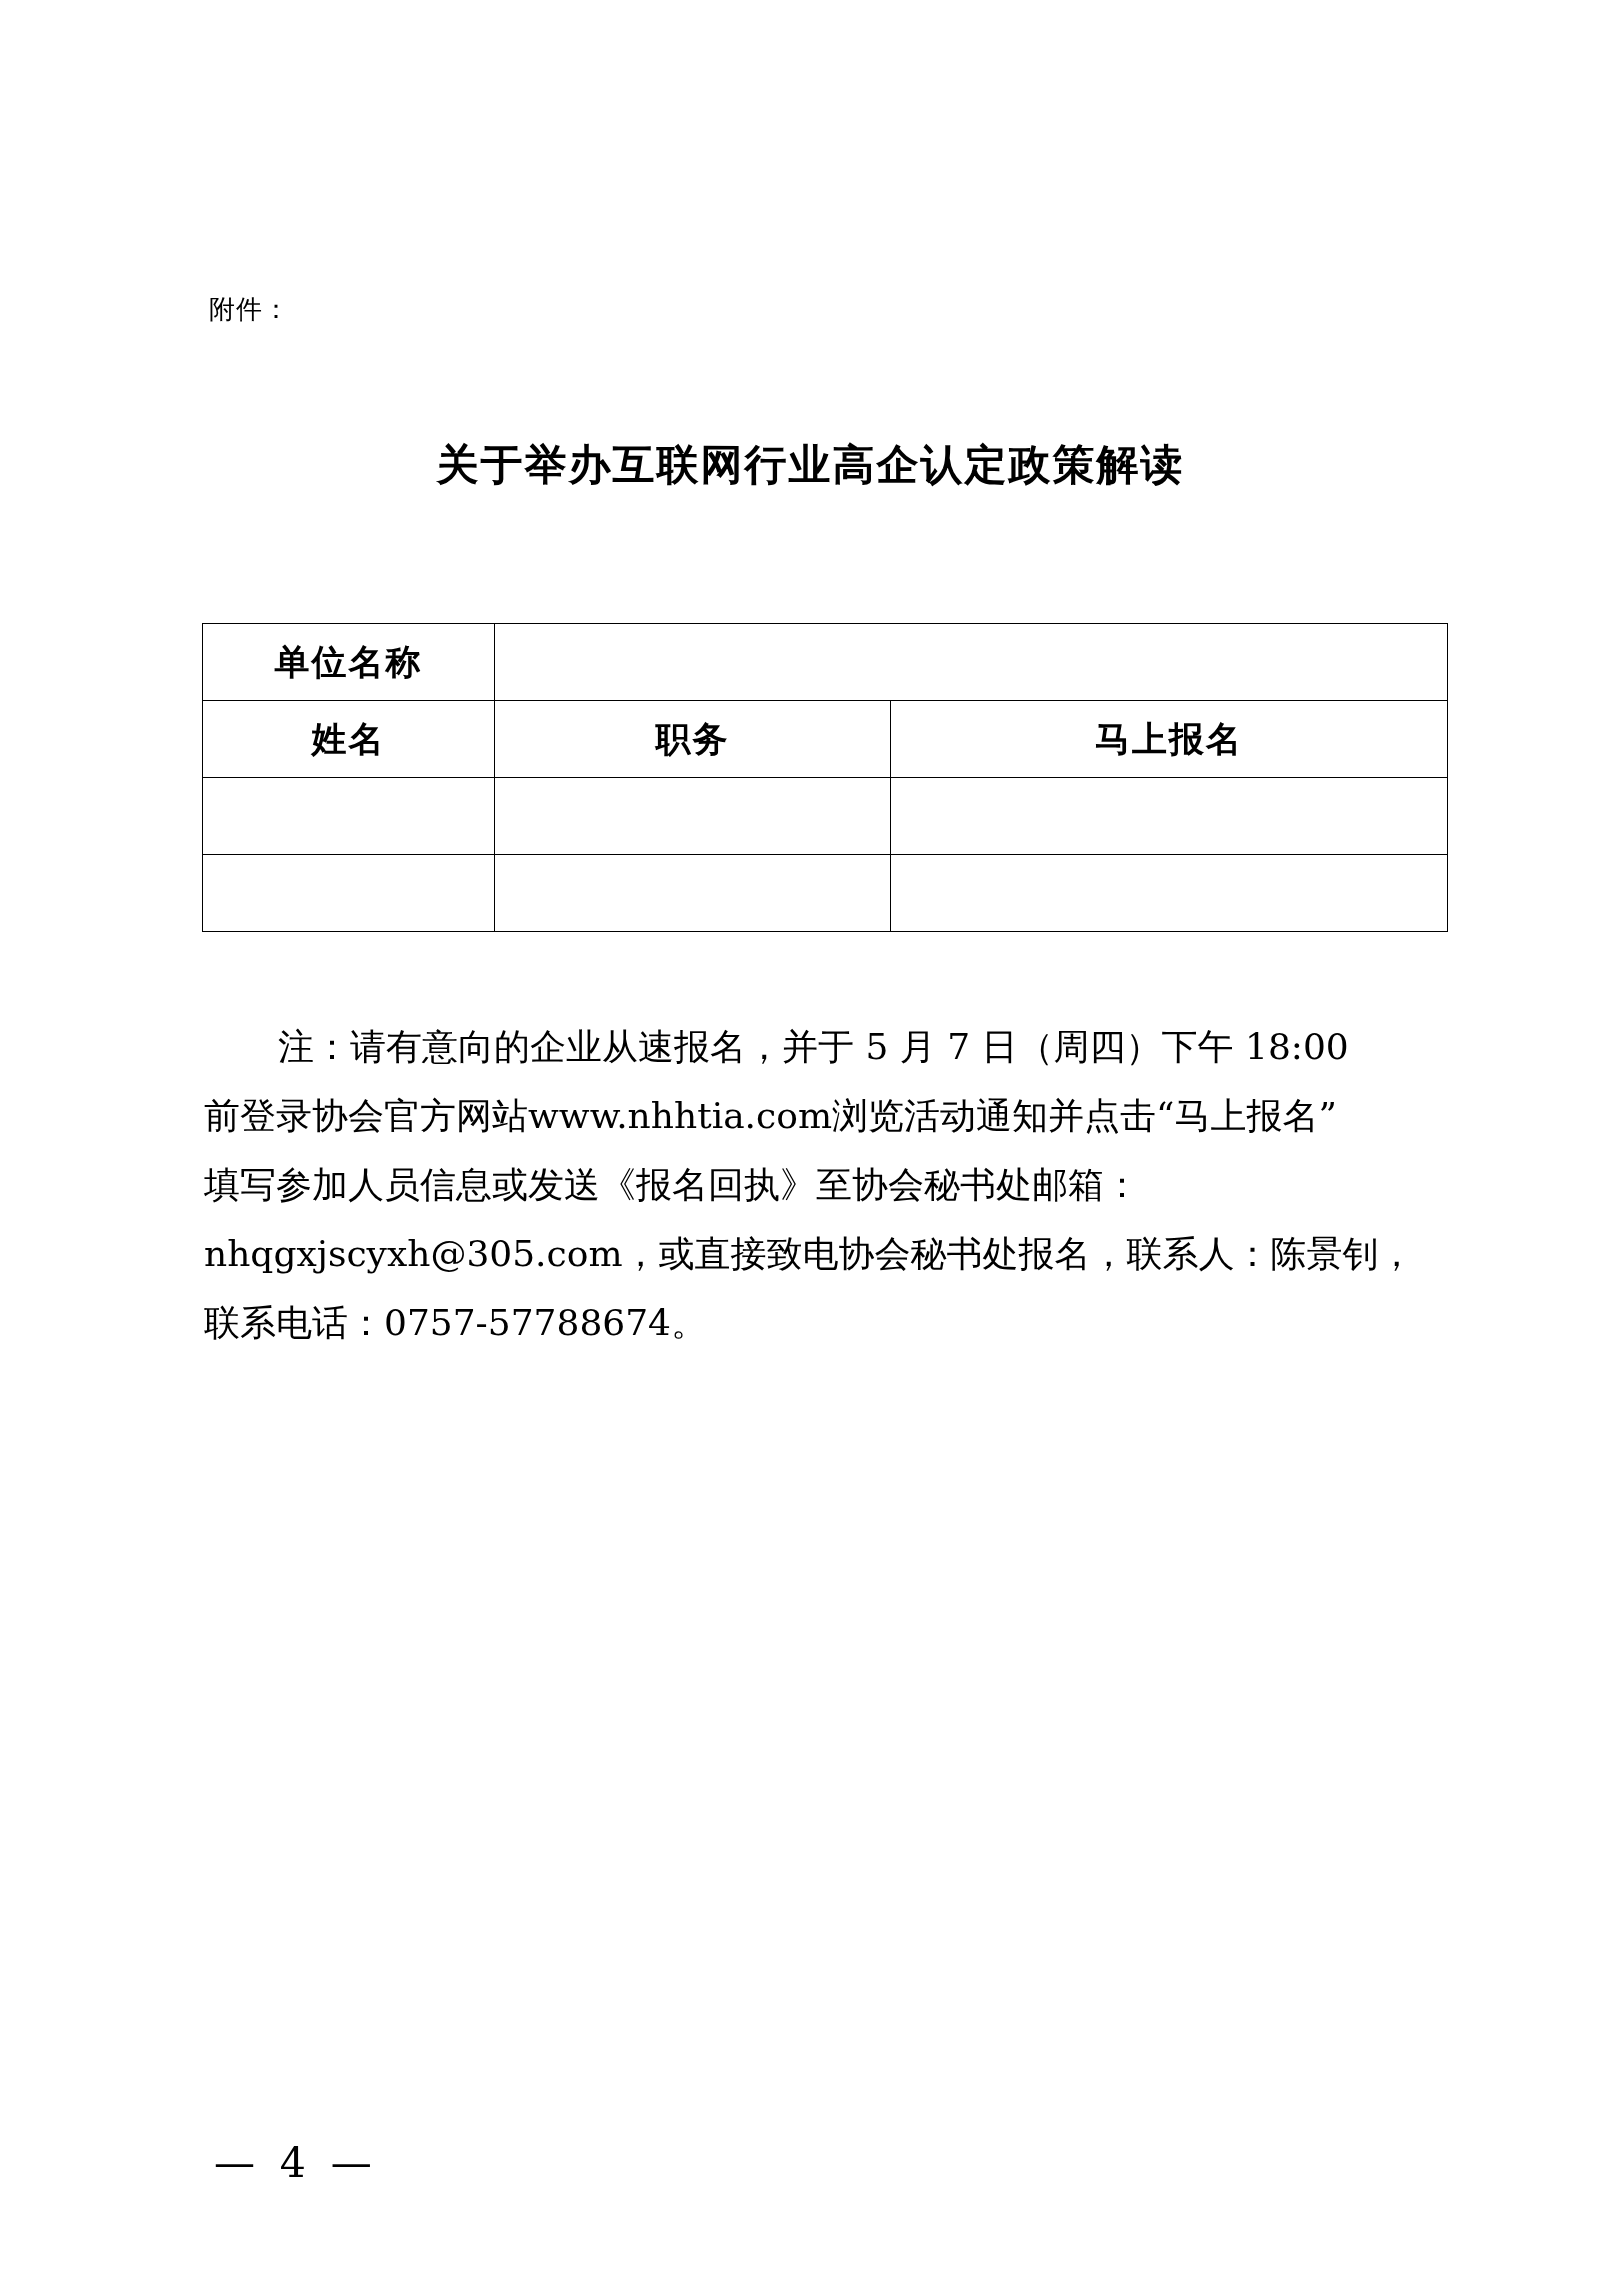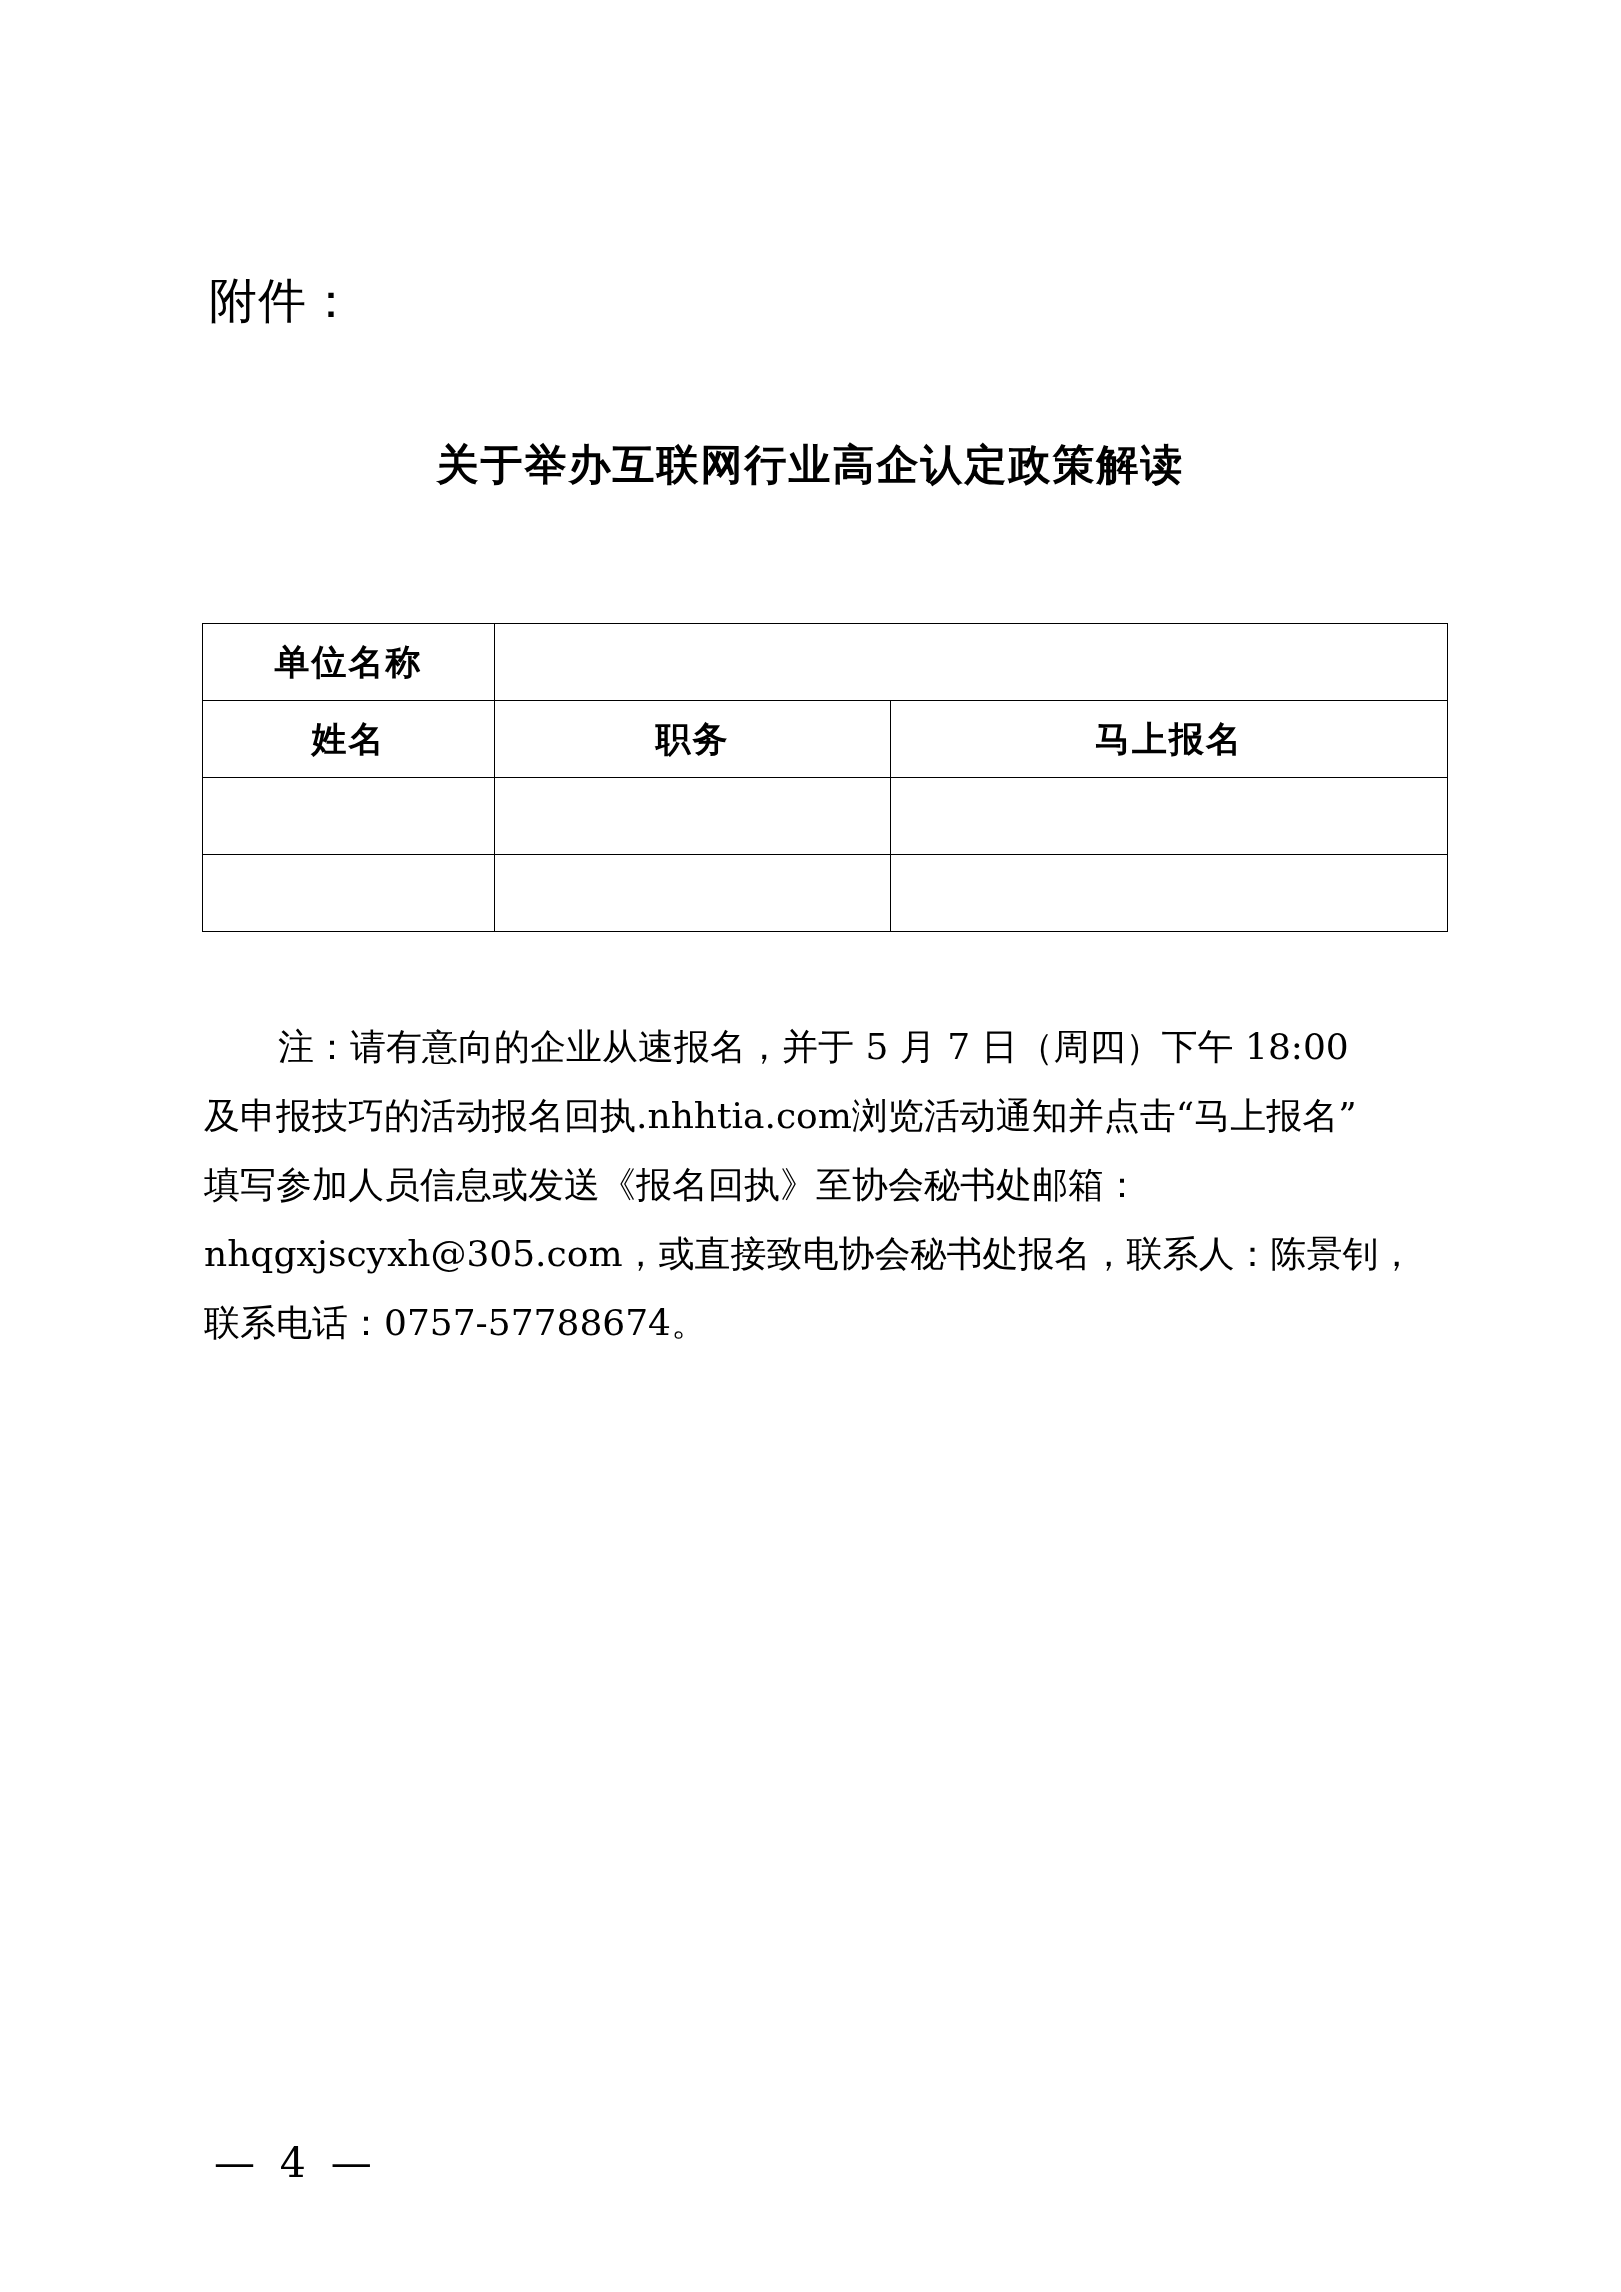--- a/index.html
+++ b/index.html
@@ -14,22 +14,22 @@
     background: #ffffff;
     font-family: "DejaVu Serif", "Liberation Serif", serif;
     color: #000000;
     overflow: hidden;
   }
 
   
   .attachment-label {
     position: absolute;
     left: 209px;
-    top: 276px;
-    font-size: 48px;
+    top: 296px;
+    font-size: 26px;
     line-height: 1;
     letter-spacing: 1px;
     white-space: nowrap;
   }
 
   
   .doc-title {
     position: absolute;
     left: 0;
     top: 427px;
@@ -139,21 +139,21 @@
       <tr>
         <td class="blank"></td>
         <td class="blank"></td>
         <td class="blank"></td>
       </tr>
     </tbody>
   </table>
 
   <div class="note-block">
     <span class="note-line first">注：请有意向的企业从速报名，并于 5 月 7 日（周四）下午 18:00</span>
-    <span class="note-line">及申报技巧的活动报名回执.nhhtia.com浏览活动通知并点击“马上报名”</span>
+    <span class="note-line">前登录协会官方网站www.nhhtia.com浏览活动通知并点击“马上报名”</span>
     <span class="note-line">填写参加人员信息或发送《报名回执》至协会秘书处邮箱：</span>
     <span class="note-line">nhqgxjscyxh@305.com，或直接致电协会秘书处报名，联系人：陈景钊，</span>
     <span class="note-line">联系电话：0757-57788674。</span>
   </div>
 
   <div class="page-number">— 4 —</div>
 
 </div>
 
 

